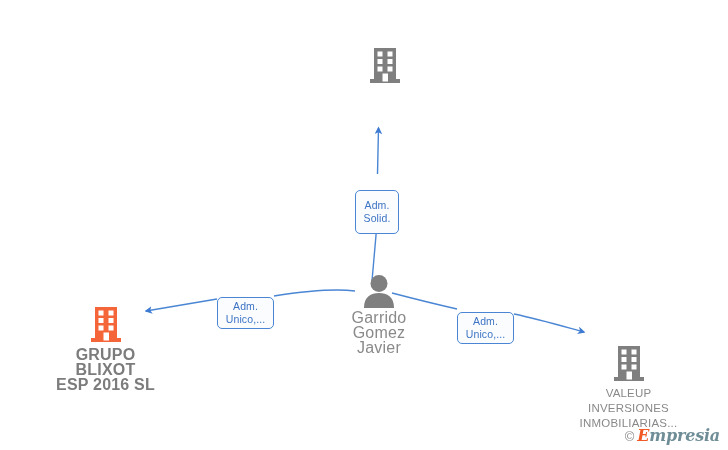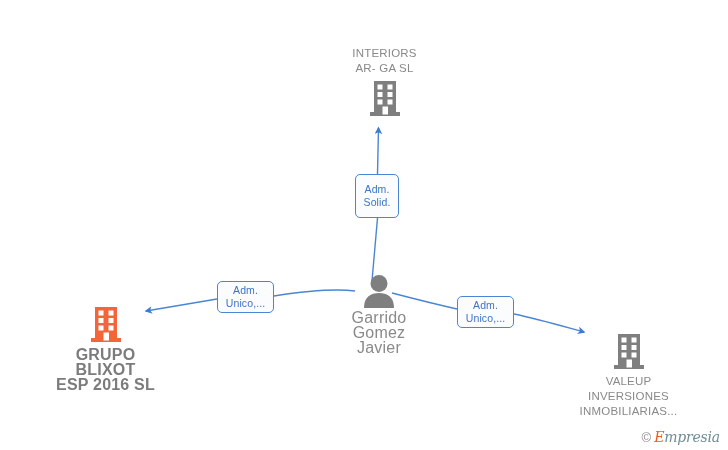--- a/index.html
+++ b/index.html
@@ -63,40 +63,41 @@
   }
   .label-above {
     margin-top: 0;
     margin-bottom: 3px;
   }
 
   
   #node-interiors  { left: 312px; top: 46px;  width: 145px; }
   #node-person     { left: 321px; top: 274px; width: 116px; }
   #node-blixot     { left: 38px;  top: 305px; width: 135px; }
-  #node-valeup     { left: 556px; top: 332px; width: 145px; }
+  #node-valeup     { left: 556px; top: 344px; width: 145px; }
 
   
   .edge-label {
     position: absolute;
     box-sizing: border-box;
     background: #fbfcfe;
     border: 1px solid #4a86d4;
     border-radius: 5px;
     color: #3d74c4;
     font-size: 10.5px;
     line-height: 13px;
     text-align: center;
     display: flex;
     flex-direction: column;
     align-items: center;
     justify-content: center;
     z-index: 4;
     white-space: pre-line;
     letter-spacing: 0.1px;
+    margin-top: 16px;
   }
   #edge-label-solid  { left: 355px; top: 174px; width: 44px;  height: 44px; }
   #edge-label-blixot { left: 217px; top: 281px; width: 57px;  height: 32px; }
   #edge-label-valeup { left: 457px; top: 296px; width: 57px;  height: 32px; }
 
   
   #watermark {
     position: absolute;
     right: 8px;
     bottom: 6px;
@@ -105,24 +106,25 @@
     gap: 3px;
     z-index: 5;
   }
   #watermark-copy {
     color: #8a8a8a;
     font-size: 13px;
     line-height: 1;
   }
   #watermark-text {
     font-family: "DejaVu Serif", serif;
-    font-size: 14px;
+    font-size: 16px;
     font-style: italic;
     line-height: 1;
     letter-spacing: -0.2px;
+    font-weight: bold;
   }
   #watermark-text .wm-e { color: #f15a24; }
   #watermark-text .wm-rest { color: #6e8d96; }
 </style>
 </head>
 <body>
 
 <div id="canvas">
 
   <svg id="edges" viewBox="0 0 728 450" width="728" height="450" xmlns="http://www.w3.org/2000/svg">
@@ -148,22 +150,20 @@
       <path d="M 217 299 C 200 302, 175 306, 146 311" stroke="#4a86d4" stroke-width="1.4" fill="none" marker-end="url(#arrow-left)"></path>
     </g>
 
     <g>
       <path d="M 392 293 C 415 299, 435 304, 457 309" stroke="#4a86d4" stroke-width="1.4" fill="none"></path>
       <path d="M 514 314 C 538 319, 562 326, 584 332" stroke="#4a86d4" stroke-width="1.4" fill="none" marker-end="url(#arrow-right)"></path>
     </g>
   </svg>
 
   <div class="node" id="node-interiors">
-    <div class="node-label label-company-gray label-above">INTERIORS
-AR- GA  SL</div>
     <span class="node-icon">
       <svg width="32" height="40" viewBox="0 0 32 40" xmlns="http://www.w3.org/2000/svg">
         <rect x="5" y="2" width="22" height="34" fill="#7f7f7f"></rect>
         <rect x="1" y="33" width="30" height="4" fill="#7f7f7f"></rect>
         <rect x="8.5" y="5.5" width="5" height="5" fill="#ffffff"></rect>
         <rect x="18.5" y="5.5" width="5" height="5" fill="#ffffff"></rect>
         <rect x="8.5" y="13" width="5" height="5" fill="#ffffff"></rect>
         <rect x="18.5" y="13" width="5" height="5" fill="#ffffff"></rect>
         <rect x="8.5" y="20.5" width="5" height="5" fill="#ffffff"></rect>
         <rect x="18.5" y="20.5" width="5" height="5" fill="#ffffff"></rect>

